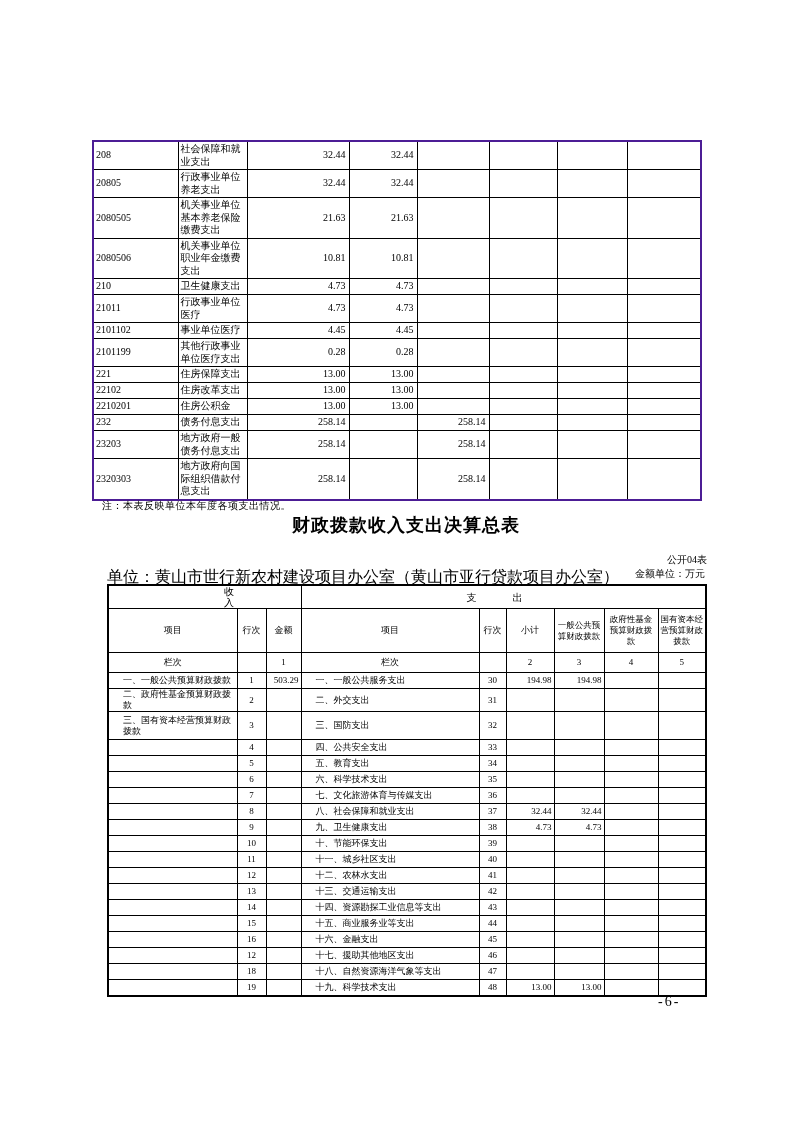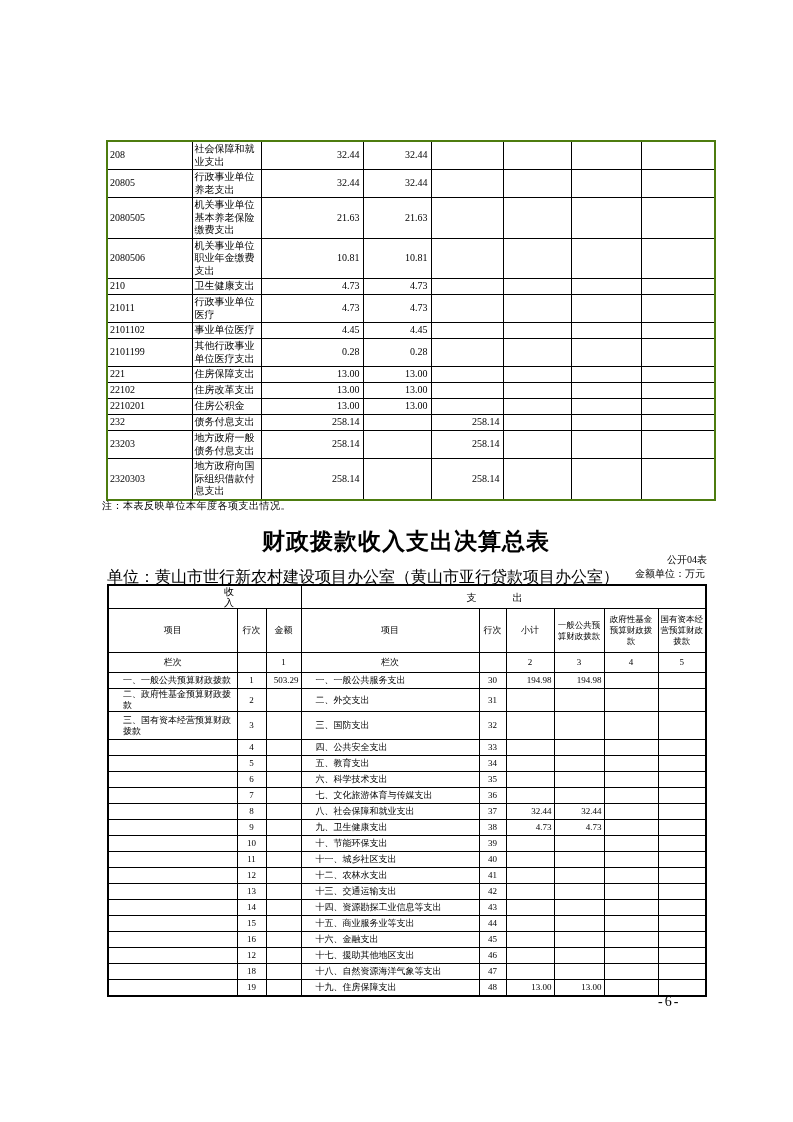--- a/index.html
+++ b/index.html
@@ -5,35 +5,35 @@
   * { margin:0; padding:0; box-sizing:border-box; }
   html,body { background:#e8e8e8; }
   .page {
     position:relative; width:793px; height:1122px; background:#fff;
     font-family:"Liberation Serif","DejaVu Serif",serif; color:#000; overflow:hidden;
   }
   table { border-collapse:collapse; table-layout:fixed; position:absolute; background:#fff; }
   td { border:1px solid #000; overflow:hidden; vertical-align:middle; }
 
   
-  #t1 { left:106px; top:140px; width:608px; border:2px solid #4d7c0f; }
+  #t1 { left:92px; top:140px; width:608px; border:2px solid #4c1d95; }
   #t1 td { font-size:10px; line-height:12.5px; padding:1px 2px; }
   #t1 td.code { text-align:left; }
   #t1 td.name { text-align:left; }
   #t1 td.num  { text-align:right; padding-right:3px; }
   tr.h1 { height:16px; }
   tr.h2 { height:27px; }
   tr.h3 { height:40px; }
 
   .note { position:absolute; left:102px; top:499px; font-size:10px; letter-spacing:0.5px; }
 
   
   .title { position:absolute; left:107px; top:513px; width:598px; text-align:center;
            font-family:"Liberation Sans","DejaVu Sans",sans-serif;
-           font-weight:bold; font-size:23px; letter-spacing:1px;margin-top:13px; }
+           font-weight:bold; font-size:18px; letter-spacing:1px; }
   .doc-label   { position:absolute; right:86px; top:553px; font-size:10px; }
   .unit-label  { position:absolute; left:107px; top:567px; font-size:16px; }
   .amount-unit { position:absolute; right:88px; top:567px; font-size:10px; }
 
   
   #t2 { left:107px; top:584px; width:598px; border:2px solid #000; }
   #t2 td { font-size:9px; line-height:11px; padding:0 2px; text-align:center; }
   #t2 td.item { text-align:left; padding-left:14px; }
   #t2 td.num  { text-align:right; padding-right:2px; }
   #t2 td.thsmall { font-size:8.5px; line-height:11px; }
@@ -448,21 +448,21 @@
         <td>47</td>
         <td class="num"></td>
         <td class="num"></td>
         <td class="num"></td>
         <td class="num"></td>
       </tr>
       <tr class="dr">
         <td class="item"></td>
         <td>19</td>
         <td class="num"></td>
-        <td class="item">十九、住房保障支出</td>
+        <td class="item">十九、科学技术支出</td>
         <td>48</td>
         <td class="num">13.00</td>
         <td class="num">13.00</td>
         <td class="num"></td>
         <td class="num"></td>
       </tr>
     </tbody>
   </table>
 
   <div class="page-num">-6-</div>

